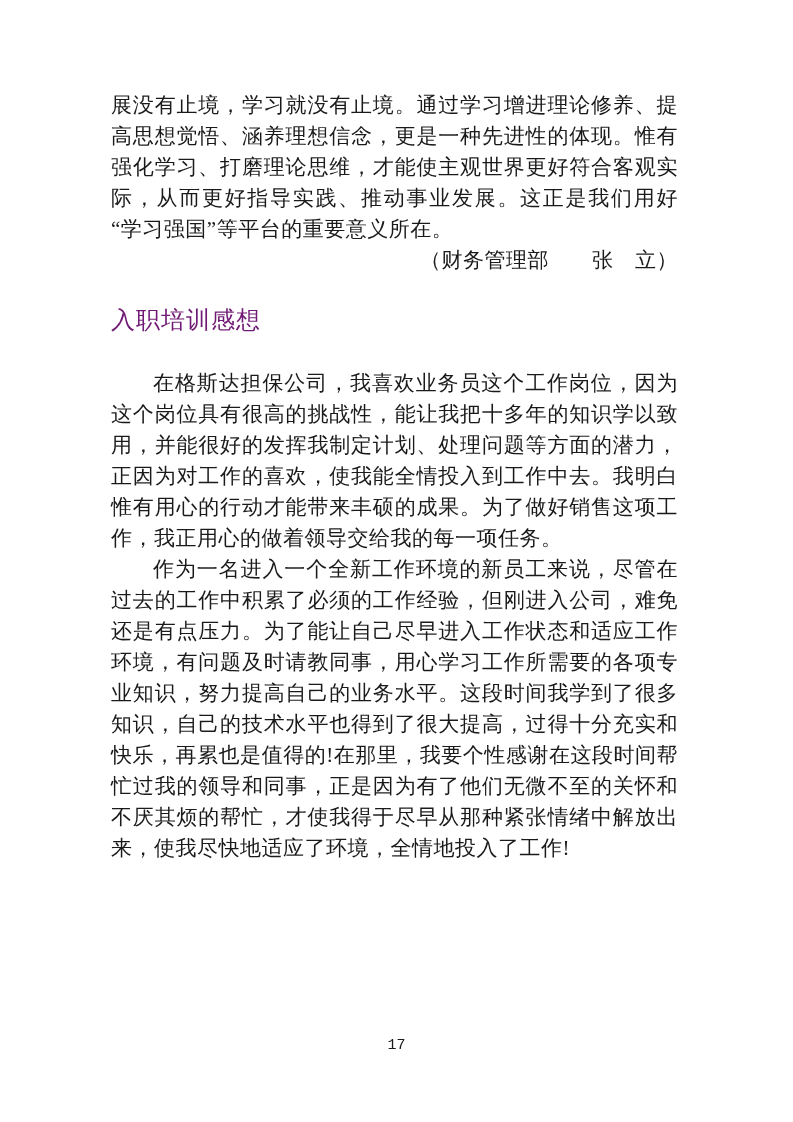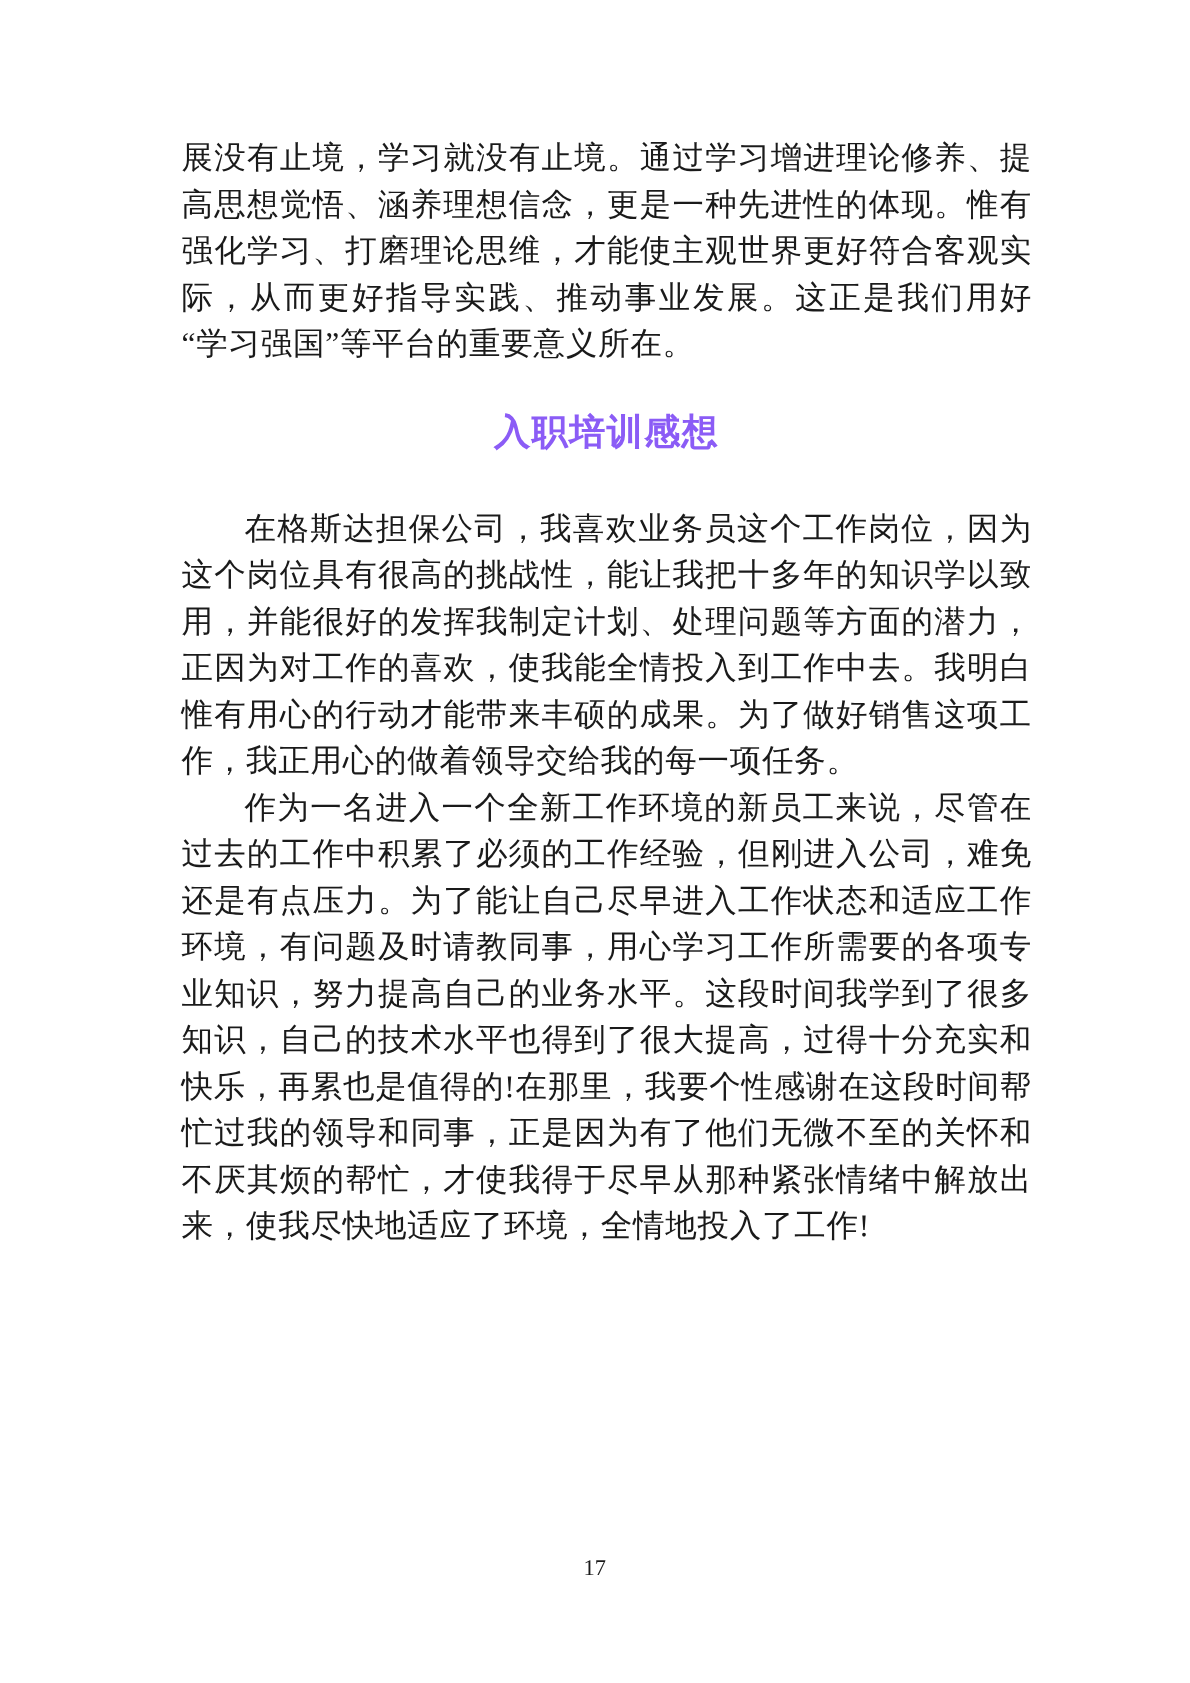--- a/index.html
+++ b/index.html
@@ -12,21 +12,21 @@
     width: 793px;
     height: 1122px;
     background: #ffffff;
     overflow: hidden;
     box-sizing: border-box;
     color: #1a1a1a;
   }
   .content {
     position: absolute;
     top: 90px;
-    left: 121px;
+    left: 111px;
     width: 567px;
   }
   .para {
     margin: 0;
     font-family: "Liberation Serif", "DejaVu Serif", serif;
     font-size: 21px;
     line-height: 31px;
     letter-spacing: 0.5px;
     text-align: justify;
     color: #1a1a1a;
@@ -39,47 +39,48 @@
     font-family: "Liberation Serif", "DejaVu Serif", serif;
     font-size: 21px;
     line-height: 31px;
     letter-spacing: 0.5px;
     text-align: right;
     color: #1a1a1a;
   }
   .heading {
     margin: 26px 0 30px 0;
     font-family: "Liberation Sans", "DejaVu Sans", sans-serif;
-    font-weight: bold;
+    font-weight: normal;
     font-size: 24px;
     line-height: 36px;
     letter-spacing: 1px;
-    text-align: center;
-    color: #8b5cf6;
+    text-align: left;
+    color: #701a75;
   }
   .page-footer {
     position: absolute;
     top: 1036px;
     left: 0;
     width: 100%;
     text-align: center;
-    font-family: Liberation Serif, serif;
+    font-family: Liberation Mono, monospace;
     font-size: 15px;
     line-height: 20px;
     color: #1a1a1a;
   }
 </style>
 </head>
 <body>
 
 <div class="page">
   <div class="content">
 
     <p class="para">展没有止境，学习就没有止境。通过学习增进理论修养、提高思想觉悟、涵养理想信念，更是一种先进性的体现。惟有强化学习、打磨理论思维，才能使主观世界更好符合客观实际，从而更好指导实践、推动事业发展。这正是我们用好“学习强国”等平台的重要意义所在。</p>
 
+    <p class="attribution">（财务管理部　　张　立）</p>
 
     <h1 class="heading">入职培训感想</h1>
 
     <p class="para indent">在格斯达担保公司，我喜欢业务员这个工作岗位，因为这个岗位具有很高的挑战性，能让我把十多年的知识学以致用，并能很好的发挥我制定计划、处理问题等方面的潜力，正因为对工作的喜欢，使我能全情投入到工作中去。我明白惟有用心的行动才能带来丰硕的成果。为了做好销售这项工作，我正用心的做着领导交给我的每一项任务。</p>
 
     <p class="para indent">作为一名进入一个全新工作环境的新员工来说，尽管在过去的工作中积累了必须的工作经验，但刚进入公司，难免还是有点压力。为了能让自己尽早进入工作状态和适应工作环境，有问题及时请教同事，用心学习工作所需要的各项专业知识，努力提高自己的业务水平。这段时间我学到了很多知识，自己的技术水平也得到了很大提高，过得十分充实和快乐，再累也是值得的!在那里，我要个性感谢在这段时间帮忙过我的领导和同事，正是因为有了他们无微不至的关怀和不厌其烦的帮忙，才使我得于尽早从那种紧张情绪中解放出来，使我尽快地适应了环境，全情地投入了工作!</p>
 
 
   </div>
 

